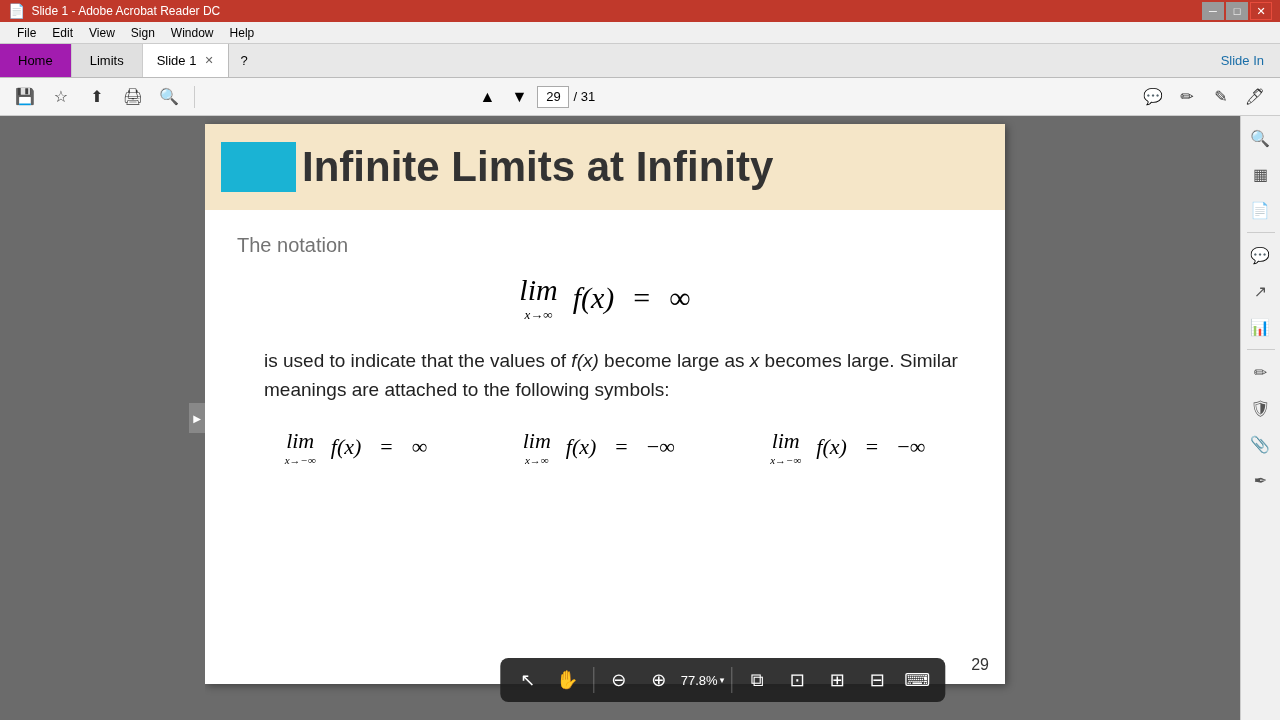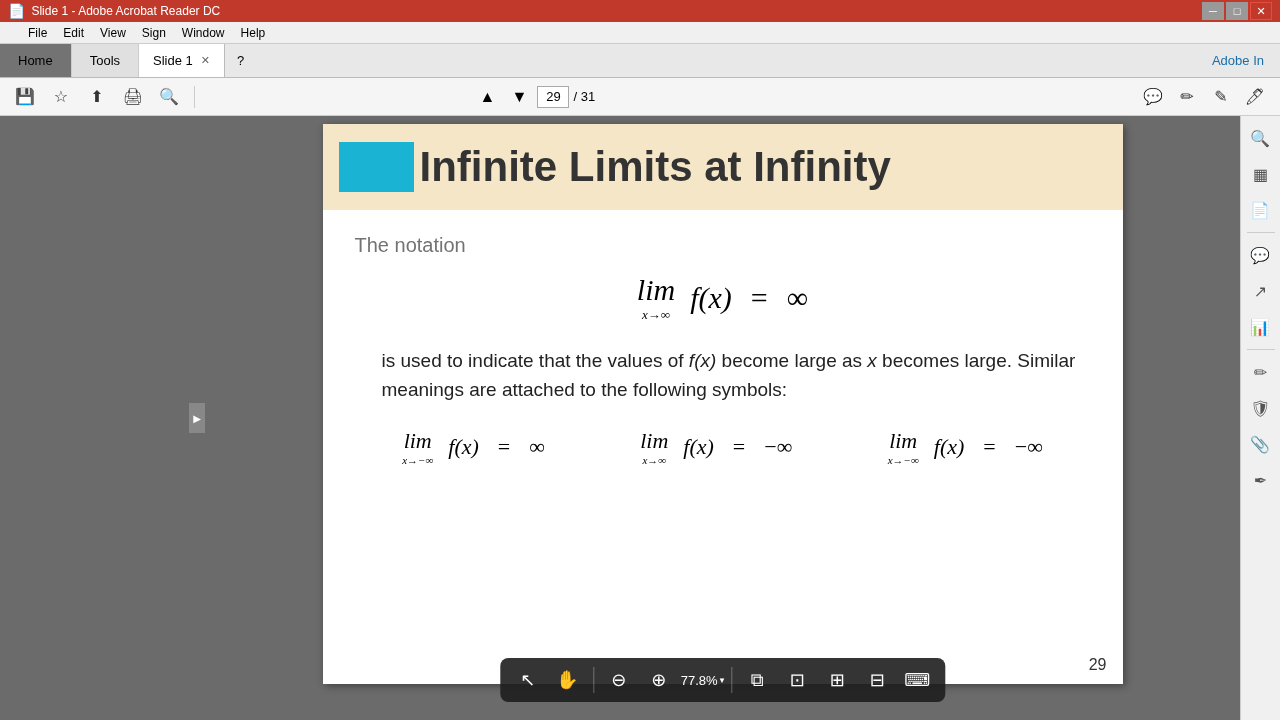--- a/index.html
+++ b/index.html
@@ -19,42 +19,42 @@
     #titlebar-controls { margin-left: auto; display: flex; gap: 2px; }
     .titlebar-btn { width: 22px; height: 18px; background: #999; border: none; cursor: pointer; color: white; font-size: 11px; display: flex; align-items: center; justify-content: center; }
     .titlebar-btn.close { background: #c0392b; border: 1px solid #e74c3c; }
 
     
     #menubar {
       background: #f0f0f0;
       height: 22px;
       display: flex;
       align-items: center;
-      padding: 0 20px;
+      padding: 0 9px;
       font-size: 12px;
       border-bottom: 1px solid #ccc;
     }
     .menu-item { padding: 2px 8px; cursor: pointer; }
 
     
     #tabbar {
       background: #e8e8e8;
       height: 34px;
       display: flex;
       align-items: stretch;
       border-bottom: 1px solid #bbb;
     }
     .tab-home {
       padding: 0 18px;
       display: flex;
       align-items: center;
       font-size: 13px;
       cursor: pointer;
       border-right: 1px solid #ccc;
-      background: #737373;
+      background: #a21caf;
     }
     .tab-tools {
       padding: 0 18px;
       display: flex;
       align-items: center;
       font-size: 13px;
       cursor: pointer;
       border-right: 1px solid #ccc;
       background: #e0e0e0;
     }
@@ -160,21 +160,20 @@
       color: white;
       font-size: 10px;
     }
 
     
     #content-area {
       flex: 1;
       background: #6b6b6b;
       display: flex;
       align-items: flex-start;
-      justify-content: center;
       overflow: hidden;
       position: relative;
     }
 
     
     #slide {
       background: white;
       width: 800px;
       margin-top: 8px;
       min-height: 560px;
@@ -356,31 +355,31 @@
   <span class="menu-item">Sign</span>
   <span class="menu-item">Window</span>
   <span class="menu-item">Help</span>
 </div>
 
 <div id="tabbar">
   <div class="tab-home">
     <span>Home</span>
   </div>
   <div class="tab-tools">
-    <span>Tools</span>
+    <span>Limits</span>
   </div>
   <div class="tab-slide">
     <span>Slide 1</span>
     <span class="tab-close-btn">✕</span>
   </div>
   <div class="tab-help">
     <span>?</span>
   </div>
   <div class="tab-sign-in">
-    <span>Adobe In</span>
+    <span>Slide In</span>
   </div>
 </div>
 
 <div id="toolbar">
   <button class="toolbar-btn">
     <span>💾</span>
   </button>
   <button class="toolbar-btn">
     <span>☆</span>
   </button>

